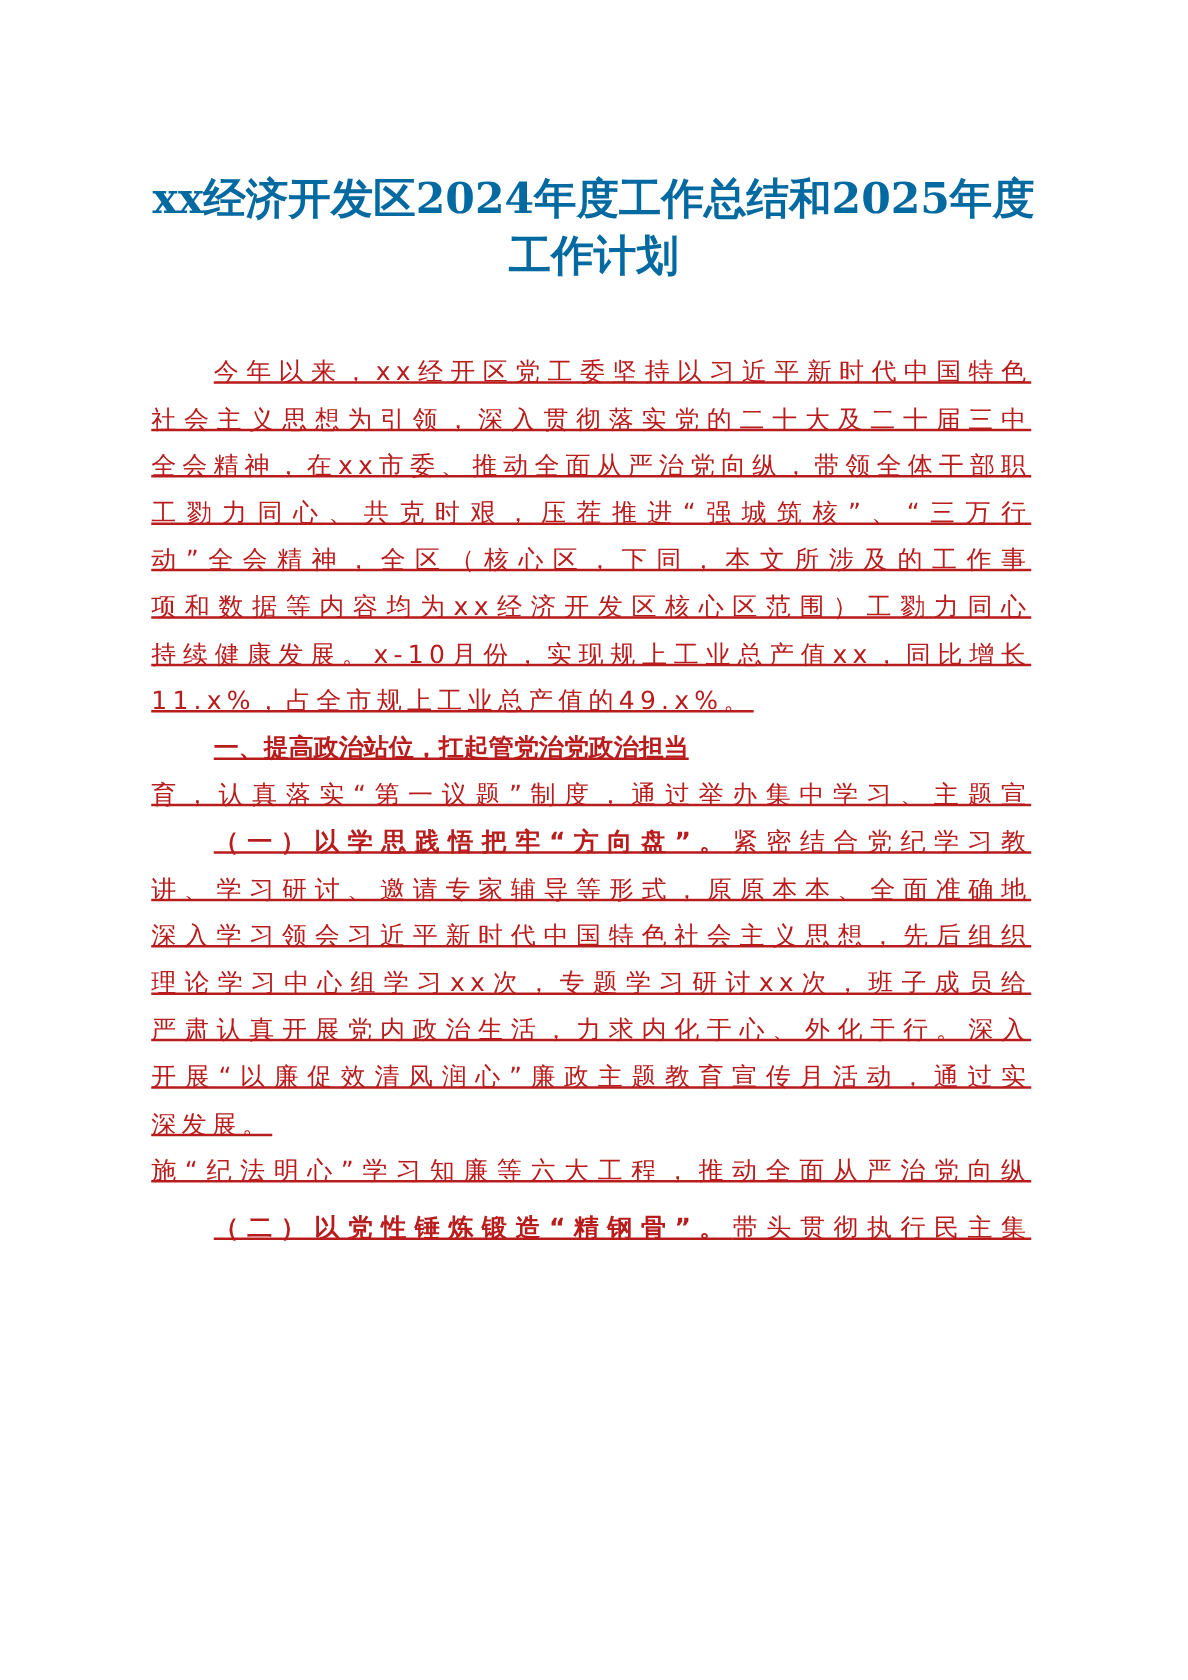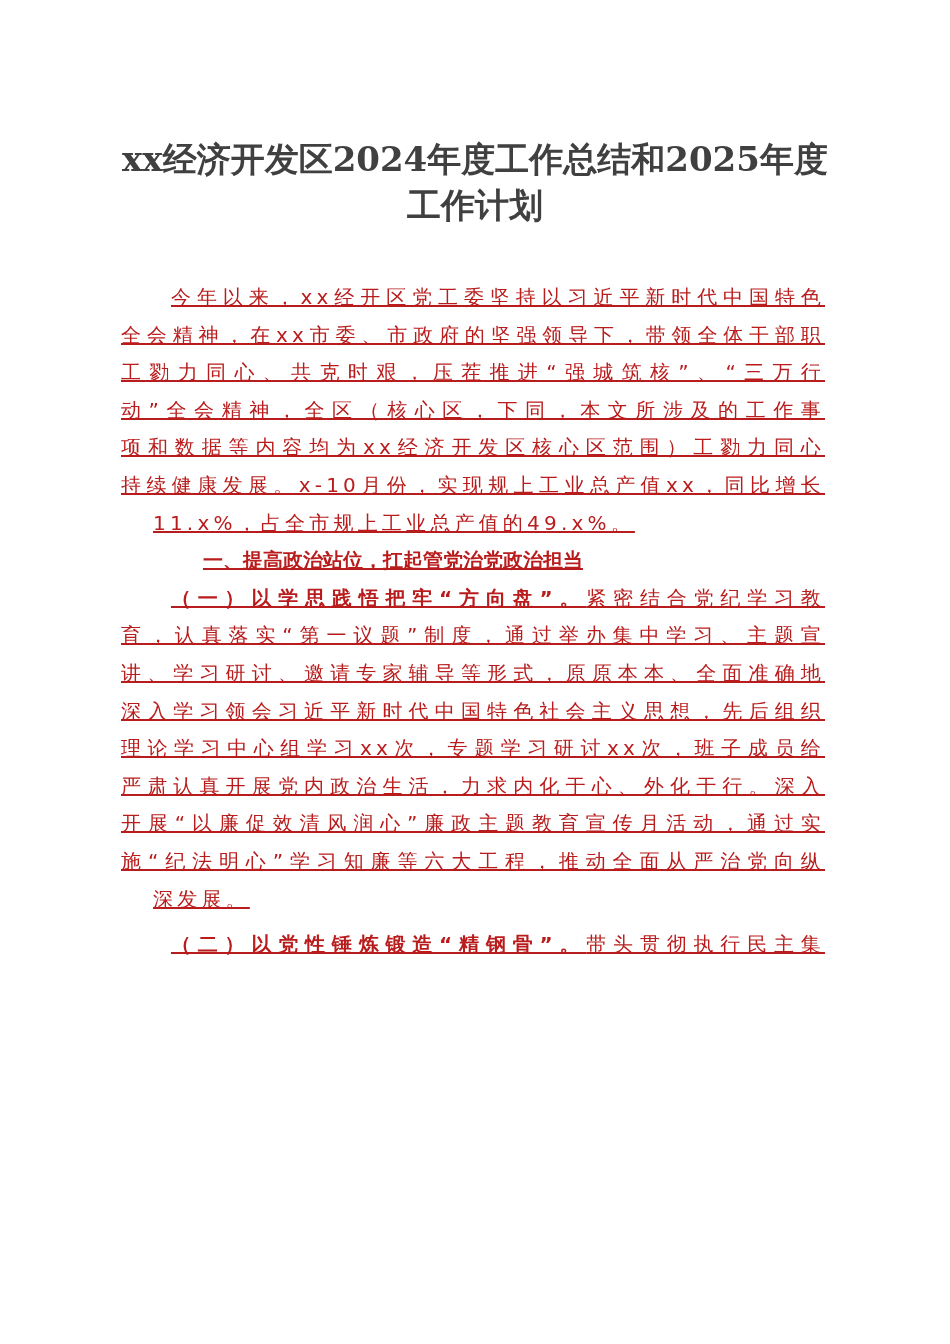--- a/index.html
+++ b/index.html
@@ -1,60 +1,61 @@
 <!DOCTYPE html>
 <html><head>
 <meta charset="utf-8">
 <style>
   html, body { margin: 0; padding: 0; background: #ffffff; }
   body { width: 950px; height: 1344px; position: relative; overflow: hidden; color: #111; }
   .page { position: absolute; left: 0; top: 0; width: 950px; height: 1344px; background: #fff; }
   .title { position: absolute; left: 60px; width: 830px; top: 136px; text-align: center;
-    font-family: "DejaVu Serif", "Liberation Serif", serif; font-weight: bold; font-size: 34px; line-height: 46px; color: #404040; letter-spacing: 0px; }
+    font-family: "DejaVu Serif", "Liberation Serif", serif; font-weight: bold; font-size: 34px; line-height: 46px; color: #0369a1; letter-spacing: 0px; }
   .body { position: absolute; left: 121px; width: 704px; top: 279px;
     font-family: "DejaVu Sans", "Liberation Sans", sans-serif; font-size: 20px; line-height: 37.6px; color: #b91c1c;
     text-align: justify; text-justify: inter-character; letter-spacing: 4.2px; text-decoration: underline; }
   .gap { height: 8px; }
   .line { display: block; white-space: nowrap; text-align-last: justify; text-align: justify; }
-  .line.last { text-align-last: left; margin-left: 32px; }
+  .line.last { text-align-last: left; }
   .indent { padding-left: 50px; }
 </style>
 </head>
 <body>
 
 <div class="page">
 
   <div class="title">
     <div>xx经济开发区2024年度工作总结和2025年度</div>
     <div>工作计划</div>
   </div>
 
   <div class="body">
     <div>
       <span class="line indent">今年以来，xx经开区党工委坚持以习近平新时代中国特色</span>
-      <span class="line">全会精神，在xx市委、市政府的坚强领导下，带领全体干部职</span>
+      <span class="line">社会主义思想为引领，深入贯彻落实党的二十大及二十届三中</span>
+      <span class="line">全会精神，在xx市委、推动全面从严治党向纵，带领全体干部职</span>
       <span class="line">工勠力同心、共克时艰，压茬推进“强城筑核”、“三万行</span>
       <span class="line">动”全会精神，全区（核心区，下同，本文所涉及的工作事</span>
       <span class="line">项和数据等内容均为xx经济开发区核心区范围）工勠力同心</span>
       <span class="line">持续健康发展。x-10月份，实现规上工业总产值xx，同比增长</span>
       <span class="line last">11.x%，占全市规上工业总产值的49.x%。</span>
     </div>
 
     <div class="line last indent" style="font-weight:bold; letter-spacing:0px; font-family:'DejaVu Sans','Liberation Sans',sans-serif;">一、提高政治站位，扛起管党治党政治担当</div>
 
     <div>
+      <span class="line">育，认真落实“第一议题”制度，通过举办集中学习、主题宣</span>
       <span class="line indent"><span style="font-weight:bold;">（一）以学思践悟把牢“方向盘”。</span><span>紧密结合党纪学习教</span></span>
-      <span class="line">育，认真落实“第一议题”制度，通过举办集中学习、主题宣</span>
       <span class="line">讲、学习研讨、邀请专家辅导等形式，原原本本、全面准确地</span>
       <span class="line">深入学习领会习近平新时代中国特色社会主义思想，先后组织</span>
       <span class="line">理论学习中心组学习xx次，专题学习研讨xx次，班子成员给</span>
       <span class="line">严肃认真开展党内政治生活，力求内化于心、外化于行。深入</span>
       <span class="line">开展“以廉促效清风润心”廉政主题教育宣传月活动，通过实</span>
+      <span class="line last">深发展。</span>
       <span class="line">施“纪法明心”学习知廉等六大工程，推动全面从严治党向纵</span>
-      <span class="line last">深发展。</span>
     </div>
 
     <div class="gap"></div>
 
     <div>
       <span class="line indent"><span style="font-weight:bold;">（二）以党性锤炼锻造“精钢骨”。</span><span>带头贯彻执行民主集</span></span>
     </div>
   </div>
 
 </div>

